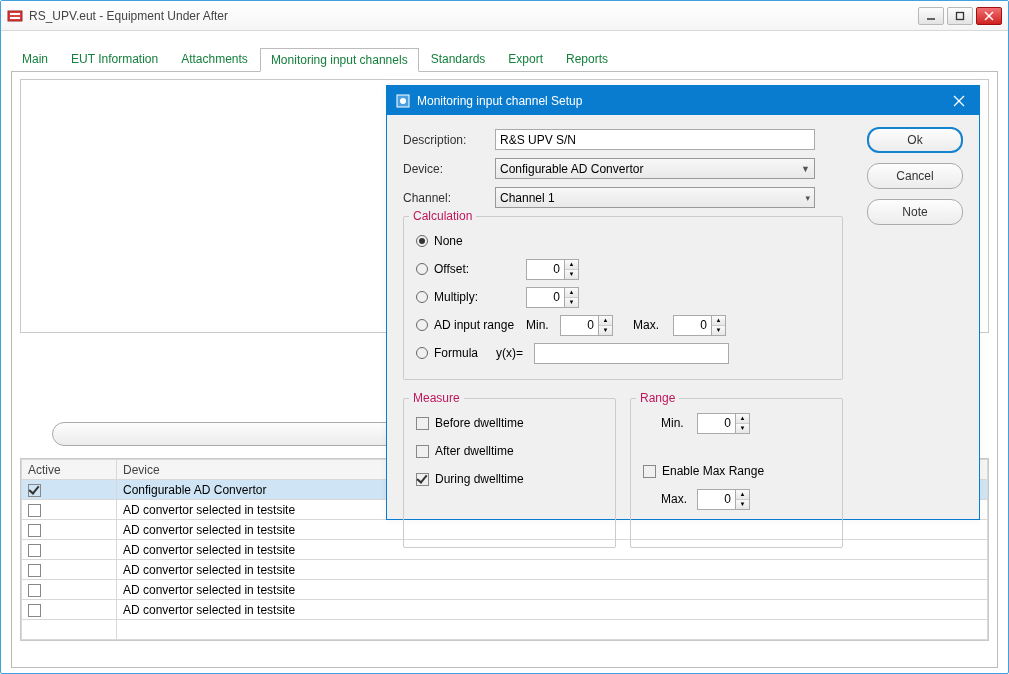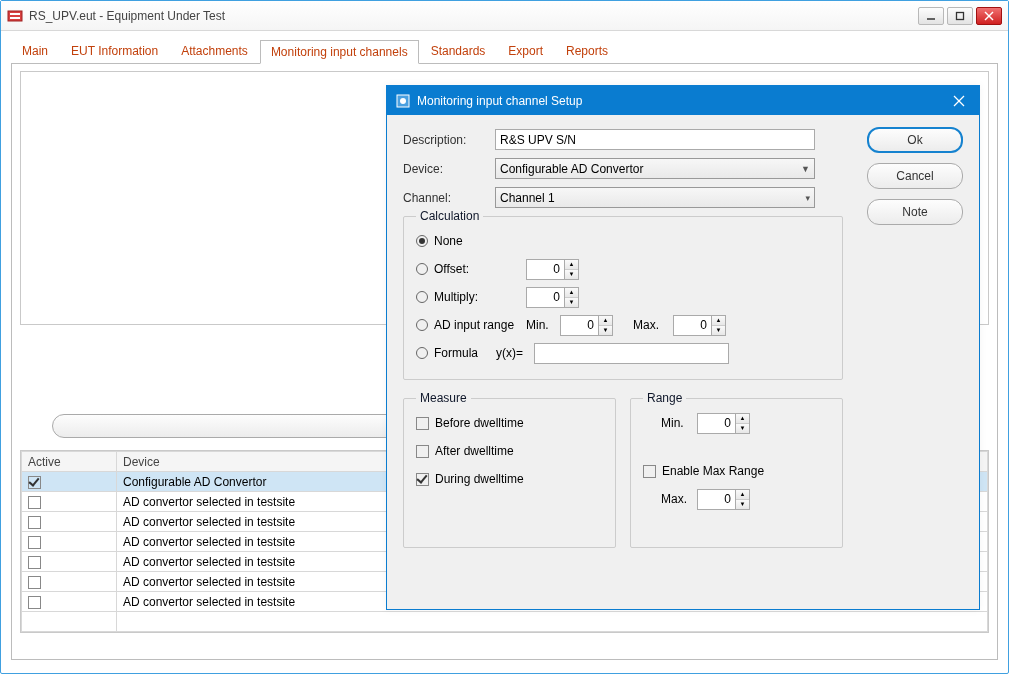--- a/index.html
+++ b/index.html
@@ -12,21 +12,21 @@
 .outer-titlebar .title { flex: 1; color: #444; }
 .winbtns { display: flex; gap: 3px; }
 .winbtn { width: 26px; height: 18px; border: 1px solid #b8b8b8; border-radius: 2px; background: linear-gradient(#fdfdfd,#e3e3e3); display: flex; align-items: center; justify-content: center; }
 .winbtn.close { background: linear-gradient(#f07070,#d02020); border-color: #a01010; color: #fff; }
 .winbtn svg { width: 10px; height: 10px; }
 
 .client { padding: 8px 10px 10px 10px; position: relative; }
 
 
 .tabs { display: flex; border-bottom: 1px solid #bcbcbc; }
-.tab { padding: 4px 10px; border: 1px solid transparent; border-bottom: none; margin-right: 1px; background: transparent; color: #c2410c; }
+.tab { padding: 4px 10px; border: 1px solid transparent; border-bottom: none; margin-right: 1px; background: transparent; color: #15803d; margin-top: 8px; }
 .tab.active { background: #fff; border-color: #bcbcbc; border-bottom: 1px solid #fff; position: relative; top: 1px; }
 
 .tabpanel { border: 1px solid #bcbcbc; border-top: none; padding: 0; background: #fff; height: 596px; position: relative; }
 
 .canvas-frame { position: absolute; left: 8px; top: 7px; right: 8px; height: 254px; border: 1px solid #c9c9c9; background: #fff; }
 
 .btn { display: flex; align-items: center; justify-content: center; gap: 4px; background: linear-gradient(#fdfdfd,#ececec); border: 1px solid #aaa; border-radius: 12px; height: 24px; color: #333; }
 
 .add-btn-1 { position: absolute; left: 40px; right: 40px; top: 350px; height: 24px; }
 
@@ -34,41 +34,41 @@
 .tbl { position: absolute; left: 8px; right: 8px; top: 386px; border: 1px solid #c9c9c9; }
 .tbl table { width: 100%; border-collapse: collapse; }
 .tbl th, .tbl td { border: 1px solid #d8d8d8; padding: 2px 6px; height: 20px; text-align: left; font-weight: normal; }
 .tbl th { background: #f5f5f5; color: #444; }
 .tbl tr.selected td { background: #cfe5f5; }
 .chk { width: 13px; height: 13px; border: 1px solid #888; display: inline-block; vertical-align: middle; position: relative; }
 .chk.on::after { content: ""; position: absolute; left: 2px; top: -1px; width: 4px; height: 8px; border: solid #333; border-width: 0 2px 2px 0; transform: rotate(40deg); }
 .col-active { width: 95px; text-align: center; }
 
 
-.modal { position: absolute; left: 386px; top: 85px; width: 594px; height: 525px; background: #f0f0f0; border: 1px solid #0a7cd0; box-shadow: 0 0 8px rgba(0,0,0,.05); }
+.modal { position: absolute; left: 386px; top: 85px; width: 594px; height: 435px; background: #f0f0f0; border: 1px solid #0a7cd0; box-shadow: 0 0 8px rgba(0,0,0,.05); }
 .modal-titlebar { height: 29px; background: #0a7cd0; display: flex; align-items: center; padding: 0 8px; color: #fff; }
 .modal-titlebar .icon { width: 16px; height: 16px; margin-right: 6px; }
 .modal-titlebar .title { flex: 1; }
 .modal-close { width: 40px; height: 29px; display: flex; align-items: center; justify-content: center; margin-right: -8px; }
 .modal-close svg { width: 12px; height: 12px; }
 .modal-body { position: relative; padding: 14px 16px; }
 
 .form-row { display: flex; align-items: center; margin-bottom: 8px; }
 .form-row .lbl { width: 92px; color: #333; }
 .txt { height: 21px; border: 1px solid #aaa; background: #fff; padding: 0 4px; }
 .sel { height: 21px; border: 1px solid #999; background: linear-gradient(#f7f7f7,#e9e9e9); padding: 0 4px; display: flex; align-items: center; justify-content: space-between; }
 .sel .arrow { font-size: 9px; color: #555; }
 .spin { display: flex; height: 21px; }
 .spin input { width: 38px; border: 1px solid #aaa; border-right: none; text-align: right; padding: 0 4px; }
 .spin .spinbtns { width: 15px; border: 1px solid #aaa; display: flex; flex-direction: column; }
 .spin .sb { flex: 1; display: flex; align-items: center; justify-content: center; background: linear-gradient(#fafafa,#e7e7e7); font-size: 6px; }
 .spin .sb:first-child { border-bottom: 1px solid #ccc; }
 
 .group { border: 1px solid #ccc; border-radius: 2px; padding: 10px 12px 12px 12px; margin-top: 4px; position: relative; }
-.group .legend { position: absolute; top: -8px; left: 12px; background: #f0f0f0; padding: 0 4px; color: #0f172a; text-align: right; }
+.group .legend { position: absolute; top: -8px; left: 5px; background: #f0f0f0; padding: 0 4px; color: #be185d; text-align: right; }
 
 .radio { width: 12px; height: 12px; border: 1px solid #666; border-radius: 50%; display: inline-block; vertical-align: middle; position: relative; }
 .radio.on::after { content: ""; position: absolute; left: 2px; top: 2px; width: 6px; height: 6px; background: #333; border-radius: 50%; }
 .opt-row { display: flex; align-items: center; height: 28px; gap: 6px; }
 
 .right-btns { position: absolute; right: 16px; top: 12px; display: flex; flex-direction: column; gap: 10px; }
 .right-btns .btn { width: 96px; height: 26px; }
 .right-btns .btn.primary { border: 2px solid #1582cf; }
 
 .plus-icon { color: #1582cf; font-weight: bold; }
@@ -81,21 +81,21 @@
 
 <div class="outer">
   <div class="outer-titlebar">
     <span class="icon">
       <svg viewBox="0 0 16 16">
           <rect x="1" y="3" width="14" height="10" fill="#d84040" stroke="#a02020"></rect>
           <rect x="3" y="5" width="10" height="2" fill="#fff"></rect>
           <rect x="3" y="9" width="10" height="2" fill="#fff"></rect>
         </svg>
     </span>
-    <span class="title">RS_UPV.eut - Equipment Under Test</span>
+    <span class="title">RS_UPV.eut - Equipment Under After</span>
     <div class="winbtns">
       <div class="winbtn">
           <svg viewBox="0 0 10 10">
             <line x1="1" y1="8" x2="9" y2="8" stroke="#333" stroke-width="1.5"></line>
           </svg>
         </div>
       <div class="winbtn">
           <svg viewBox="0 0 10 10">
             <rect x="1.5" y="1.5" width="7" height="7" fill="none" stroke="#333" stroke-width="1.3"></rect>
           </svg>

